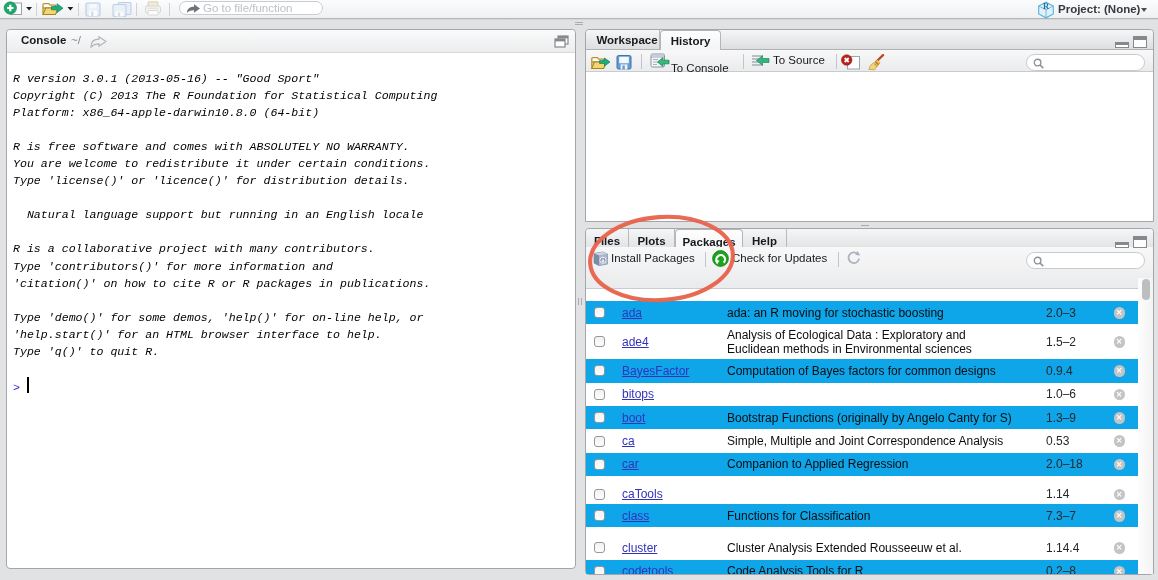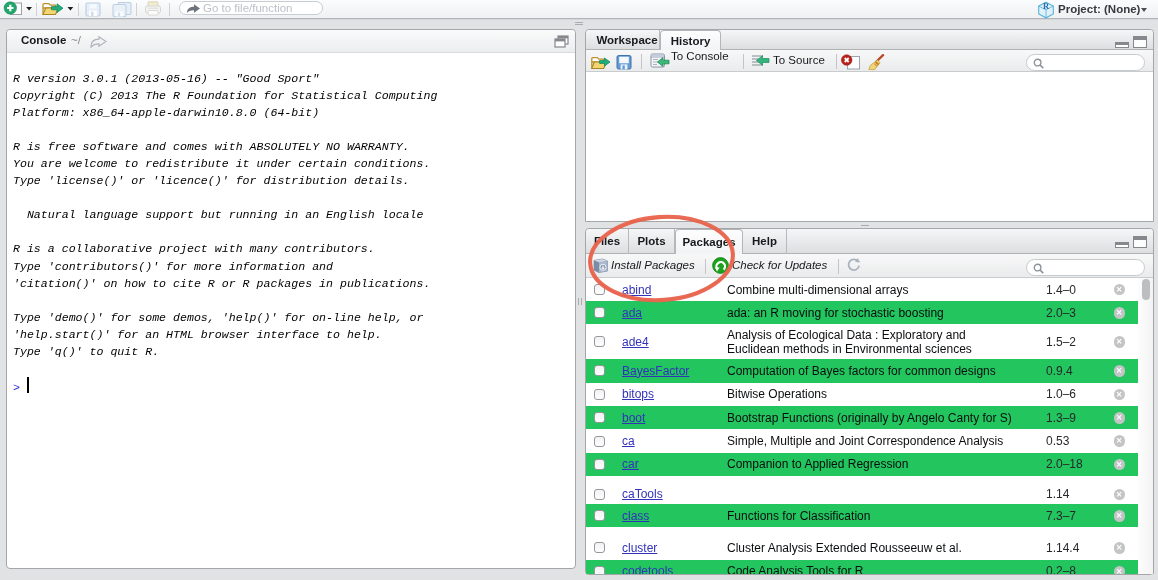--- a/index.html
+++ b/index.html
@@ -48,21 +48,21 @@
 
 
 #console-pre { position:absolute; left:6px; top:40px; font-family:"Liberation Mono", monospace;
   font-size:11.6px; line-height:17.05px; color:#000; white-space:pre;font-style:italic; }
 .prompt { color:#2a2ae0; }
 .caret { display:inline-block; width:2.5px; height:16.5px; background:#000;
   vertical-align:-3px; }
 
 
 .row { position:absolute; left:0; width:552px; }
-.row.blue { background:#22c55e; }
+.row.blue { background:#0ea5e9; }
 .cbx { position:absolute; left:8px; width:11px; height:11px;
   background:linear-gradient(#f2f2f2,#fdfdfd); border:1px solid #94979b; border-radius:3px; }
 .pkg { position:absolute; left:36px; font-size:12px; color:#3232bb;
   text-decoration:underline; white-space:nowrap; }
 .dsc { position:absolute; left:141px; width:291px; font-size:12px; color:#0b0d0f;
   line-height:14px; display:flex; align-items:center; }
 .ver { position:absolute; left:460px; font-size:12px; color:#26282b; white-space:nowrap; }
 .xic { position:absolute; left:527.5px; width:11.5px; height:11.5px; border-radius:50%;
   background:#c3c4c6; }
 .xic:before { content:"\2715"; position:absolute; left:0; top:0; width:11.5px; height:11.5px;
@@ -183,21 +183,21 @@
       <rect x="6.4" y="10.4" width="2.4" height="4" fill="#649cd6"></rect>
     </svg>
     <div class="vsep" style="left:55px"></div>
     <svg class="abs" style="left:64px;top:3px" width="20" height="16" viewBox="0 0 20 16">
       <rect x="1" y="1" width="13.5" height="13" rx="1.5" fill="#f4f6f9" stroke="#8a92a2"></rect>
       <path d="M1 4 L14.5 4" stroke="#8a92a2" stroke-width="0.8"></path>
       <rect x="1.5" y="1.5" width="12.5" height="2.2" fill="#c3cdde"></rect>
       <path d="M3 6.5 h5 M3 9 h7 M3 11.5 h4" stroke="#aab2bf" stroke-width="1"></path>
       <path d="M19 10.5 l-6 0 0 -2.6 -5.5 4.4 5.5 4.4 0 -2.6 6 0 z" fill="#3cb878" stroke="#1e8a55" stroke-width="0.8" transform="translate(0,-3.3)"></path>
     </svg>
-    <span class="tlabel" style="left:85px;top:0;">To Console</span>
+    <span class="tlabel" style="left:85px;top:12px;">To Console</span>
     <div class="vsep" style="left:157px"></div>
     <svg class="abs" style="left:165px;top:3px" width="19" height="16" viewBox="0 0 19 16">
       <path d="M1 3 h11 M1 6 h11 M1 9 h8 M1 12 h11" stroke="#a9aeb4" stroke-width="1.3"></path>
       <path d="M18 8 l-6.5 0 0 -2.8 -6 4.8 6 4.8 0 -2.8 6.5 0 z" fill="#35b57e" stroke="#1c8a5f" stroke-width="0.7" transform="translate(0,-2.5)"></path>
     </svg>
     <span class="tlabel" style="left:187px;top:4px;">To Source</span>
     <div class="vsep" style="left:250px"></div>
     <svg class="abs" style="left:255px;top:4px" width="20" height="17" viewBox="0 0 20 17">
       <rect x="6.5" y="2.5" width="12" height="12.5" fill="#fdfdfe" stroke="#9aa5b0"></rect>
       <circle cx="5.7" cy="6" r="5.3" fill="#b8211a" stroke="#99150f" stroke-width="0.5"></circle>
@@ -222,21 +222,21 @@
 
 <div class="grip-h" style="left:861px;top:225px"></div>
 <div class="grip-h" style="left:861px;top:227.5px"></div>
 
 <div class="panel" id="br" style="left:585px;top:228px;width:569px;height:347px;border-radius:4px;">
   <div class="tabbar" style="height:25px"></div>
   <div class="tab inactive" style="left:0;width:43px;line-height:25px;height:25px;border-radius:4px 0 0 0;">Files</div>
   <div class="tab inactive" style="left:43px;width:46px;line-height:25px;height:25px;">Plots</div>
   <div class="tab active" style="left:89px;width:68px;line-height:25px;height:26px;">Packages</div>
   <div class="tab inactive" style="left:157px;width:44px;line-height:25px;height:25px;border-left:none;">Help</div>
-  <div class="tbar" style="top:25px;height:24px;font-style:italic;">
+  <div class="tbar" style="top:18px;height:42px;">
     <svg class="abs" style="left:6px;top:3px" width="18" height="17" viewBox="0 0 18 17">
       <path d="M2 3.5 L10.5 2 L15.5 4 L15.5 14 L7 15.5 L2 13 Z" fill="#8e9fb8" stroke="#6d7d96" stroke-width="0.7"></path>
       <path d="M2 3.5 L10.5 2 L15.5 4 L7 5.5 Z" fill="#cdd6e2"></path>
       <path d="M7 5.5 L15.5 4 L15.5 14 L7 15.5 Z" fill="#a9b8cc"></path>
       <path d="M2 3.5 L7 5.5 L7 15.5 L2 13 Z" fill="#7b8ca6"></path>
       <circle cx="4.7" cy="9.5" r="3.1" fill="#8494ad" stroke="#eef1f6" stroke-width="1" transform="translate(6.3,0.8)"></circle>
       <path d="M11 8.3 L11 11.7 M9.6 10.4 L11 11.9 L12.4 10.4" stroke="#eef1f6" stroke-width="1.1" fill="none" transform="translate(0,0.3)"></path>
     </svg>
     <span class="tlabel" style="left:25px;top:5px;">Install Packages</span>
     <div class="vsep" style="left:119px;top:5px"></div>
@@ -257,27 +257,20 @@
         <circle cx="4.6" cy="4.6" r="3.3" fill="none" stroke="#8d939a" stroke-width="1.4"></circle>
         <path d="M7 7 L10.2 10.2" stroke="#8d939a" stroke-width="1.7"></path>
       </svg>
     </div>
   </div>
   <div class="wmin" style="right:24px;top:13px"></div>
   <div class="wmax" style="right:6px;top:7px"></div>
 </div>
 
 <div id="rows" style="position:absolute;left:586px;top:278px;width:552px;height:296px;overflow:hidden;">
-<div class="row" style="top:0px;height:23.3px">
-<div class="cbx" style="top:6.15px"></div>
-<span class="pkg" style="top:4.65px">abind</span>
-<div class="dsc" style="top:0;height:23.3px">Combine multi-dimensional arrays</div>
-<span class="ver" style="top:4.65px">1.4–0</span>
-<div class="xic" style="top:5.95px"></div>
-</div>
 <div class="row blue" style="top:23.30000000000001px;height:23.1px">
 <div class="cbx" style="top:6.05px"></div>
 <span class="pkg" style="top:4.55px">ada</span>
 <div class="dsc" style="top:0;height:23.1px">ada: an R moving for stochastic boosting</div>
 <span class="ver" style="top:4.55px">2.0–3</span>
 <div class="xic" style="top:5.85px"></div>
 </div>
 <div class="row" style="top:46.39999999999998px;height:34.8px">
 <div class="cbx" style="top:11.90px"></div>
 <span class="pkg" style="top:10.40px">ade4</span>
@@ -288,21 +281,20 @@
 <div class="row blue" style="top:81.19999999999999px;height:23.4px">
 <div class="cbx" style="top:6.20px"></div>
 <span class="pkg" style="top:4.70px">BayesFactor</span>
 <div class="dsc" style="top:0;height:23.4px">Computation of Bayes factors for common designs</div>
 <span class="ver" style="top:4.70px">0.9.4</span>
 <div class="xic" style="top:6.00px"></div>
 </div>
 <div class="row" style="top:104.60000000000002px;height:23.4px">
 <div class="cbx" style="top:6.20px"></div>
 <span class="pkg" style="top:4.70px">bitops</span>
-<div class="dsc" style="top:0;height:23.4px">Bitwise Operations</div>
 <span class="ver" style="top:4.70px">1.0–6</span>
 <div class="xic" style="top:6.00px"></div>
 </div>
 <div class="row blue" style="top:128px;height:23.4px">
 <div class="cbx" style="top:6.20px"></div>
 <span class="pkg" style="top:4.70px">boot</span>
 <div class="dsc" style="top:0;height:23.4px">Bootstrap Functions (originally by Angelo Canty for S)</div>
 <span class="ver" style="top:4.70px">1.3–9</span>
 <div class="xic" style="top:6.00px"></div>
 </div>

